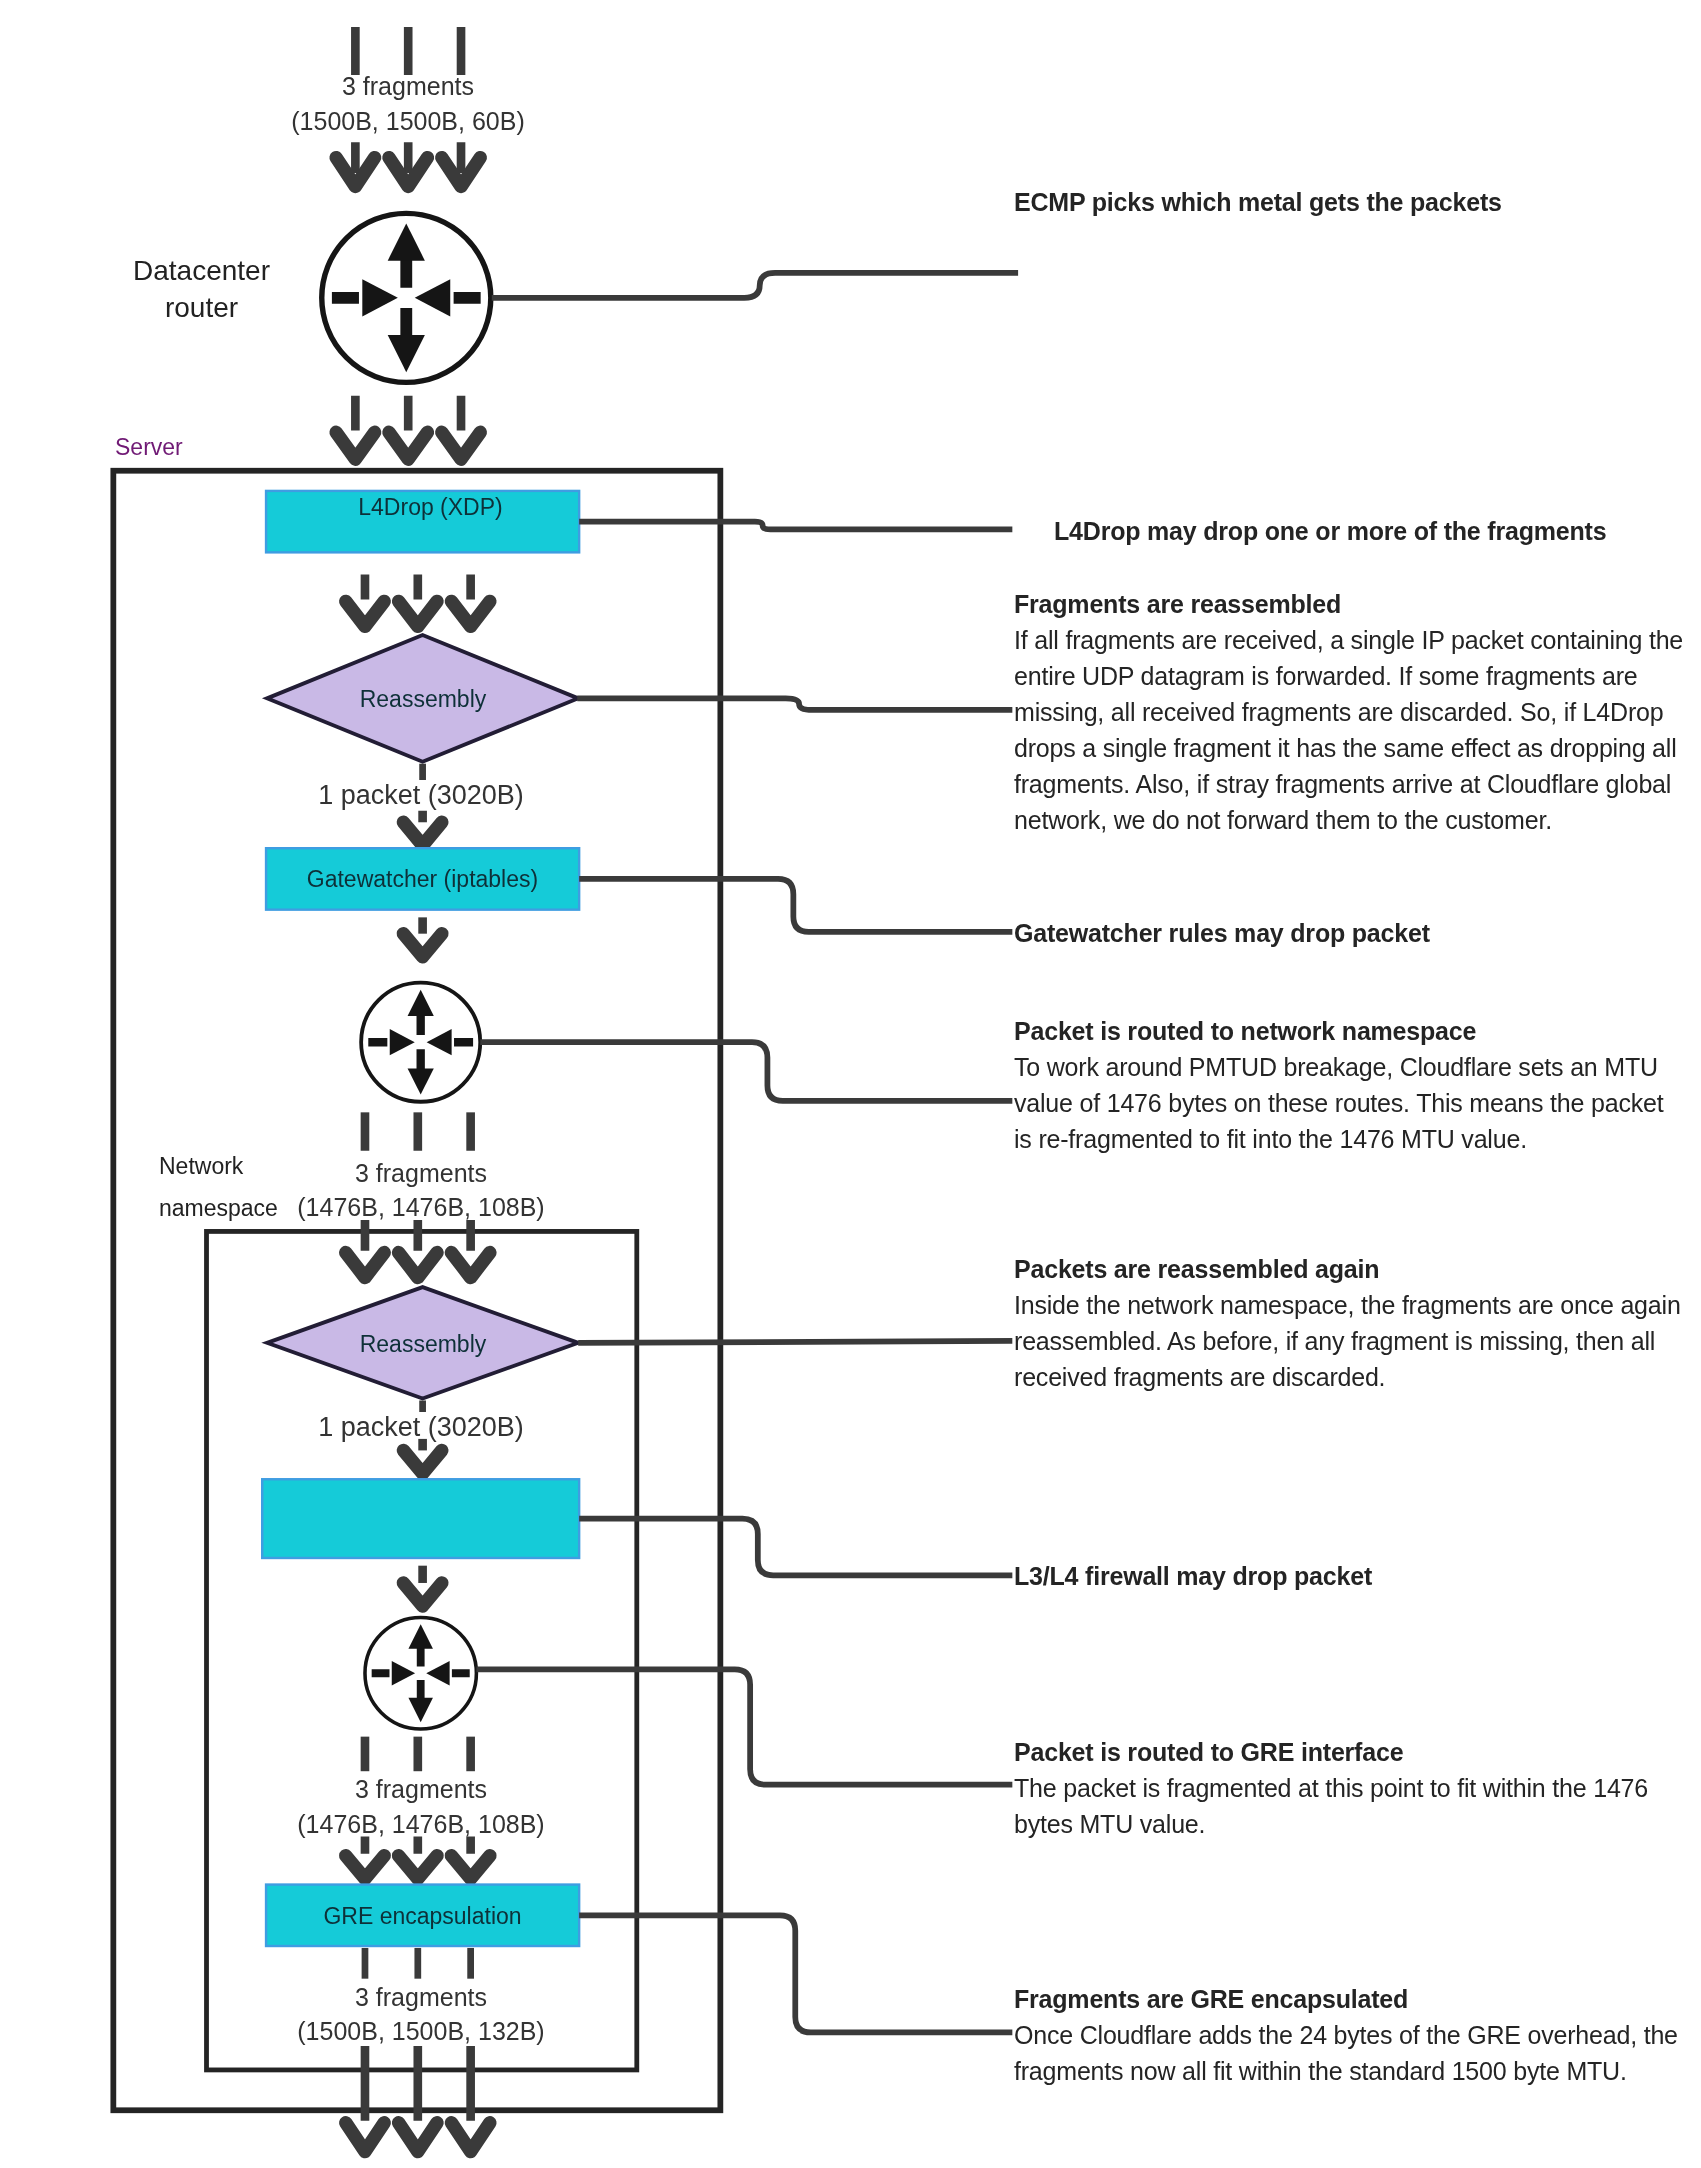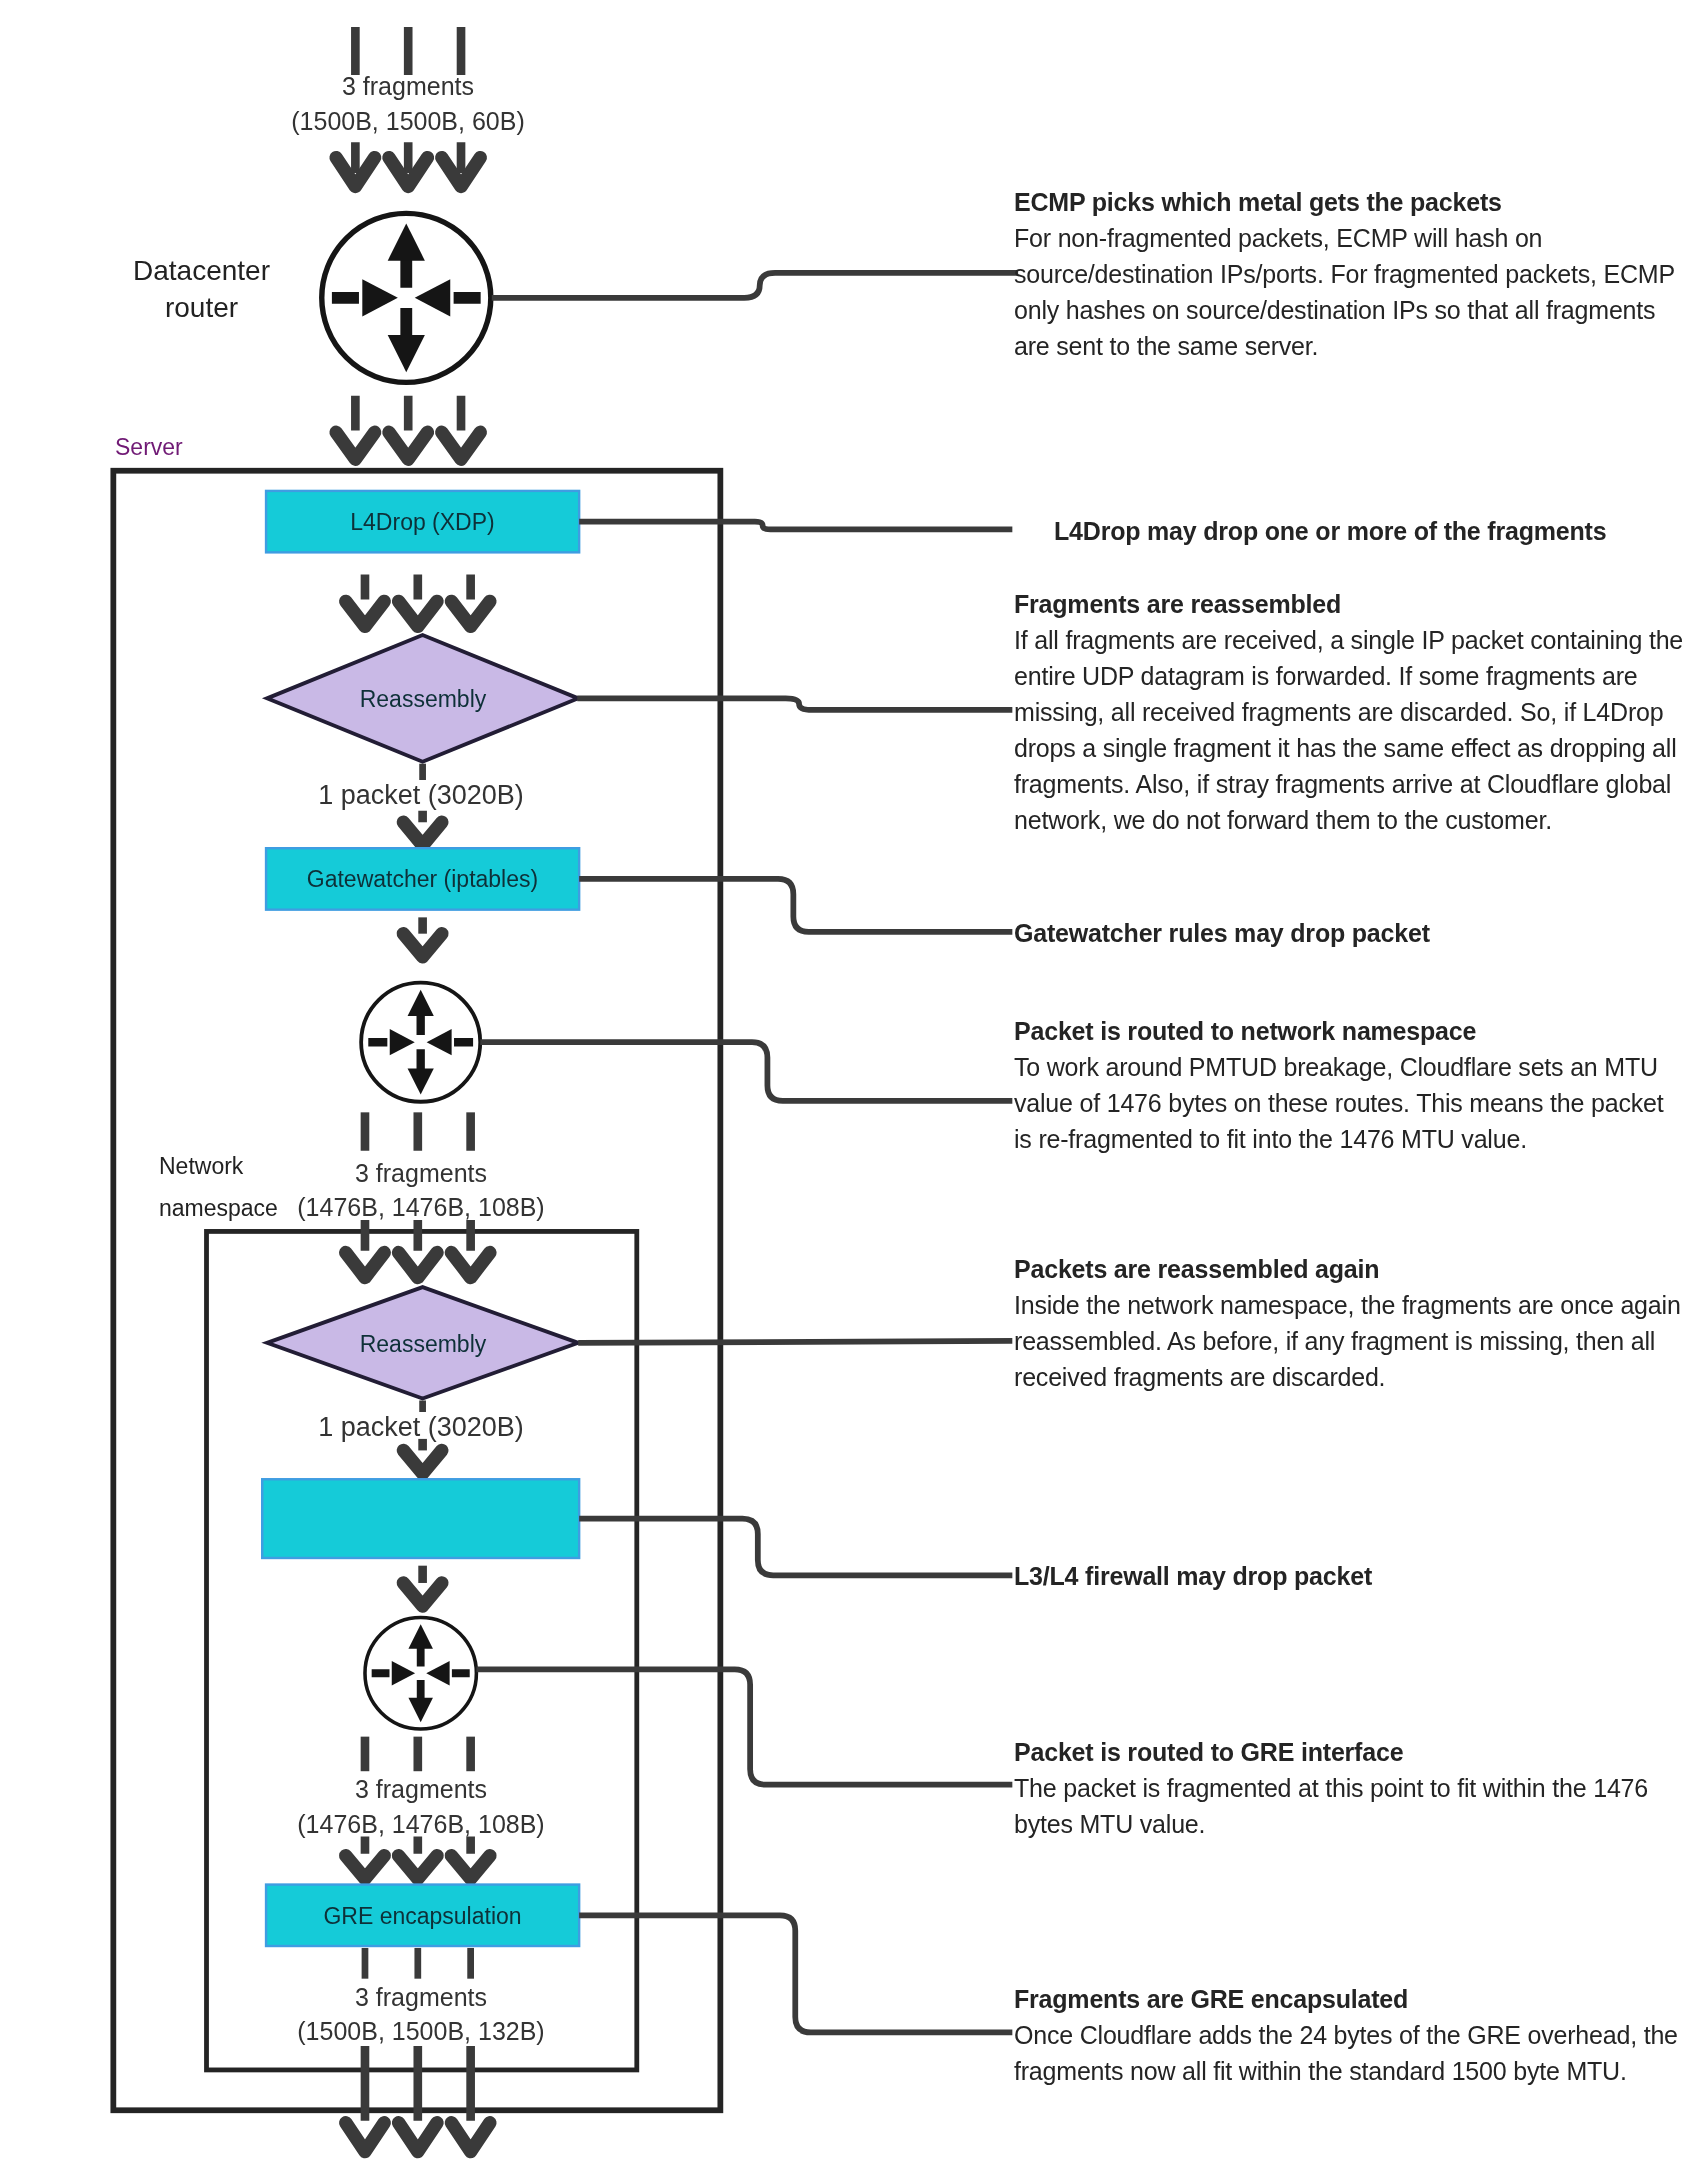--- a/index.html
+++ b/index.html
@@ -181,29 +181,28 @@
 <div class="pkt" style="left:168px;top:107px;">(1500B, 1500B, 60B)</div>
 <div class="pkt big" style="left:181px;top:780px;">1 packet (3020B)</div>
 <div class="pkt" style="left:181px;top:1159px;">3 fragments</div>
 <div class="pkt" style="left:181px;top:1193px;">(1476B, 1476B, 108B)</div>
 <div class="pkt big" style="left:181px;top:1412px;">1 packet (3020B)</div>
 <div class="pkt" style="left:181px;top:1775px;">3 fragments</div>
 <div class="pkt" style="left:181px;top:1810px;">(1476B, 1476B, 108B)</div>
 <div class="pkt" style="left:181px;top:1983px;">3 fragments</div>
 <div class="pkt" style="left:181px;top:2017px;">(1500B, 1500B, 132B)</div>
 
-<div class="nodelbl" style="left:266px;top:491px;width:313px;height:61px;">L4Drop (XDP)</div>
+<div class="nodelbl" style="left:266px;top:476px;width:313px;height:61px;padding-left:8px;">L4Drop (XDP)</div>
 <div class="nodelbl" style="left:279px;top:681px;width:288px;height:35px;">Reassembly</div>
 <div class="nodelbl" style="left:266px;top:848px;width:313px;height:61px;">Gatewatcher (iptables)</div>
 <div class="nodelbl" style="left:279px;top:1326px;width:288px;height:35px;">Reassembly</div>
 <div class="nodelbl" style="left:266px;top:1885px;width:313px;height:61px;">GRE encapsulation</div>
 
 <div class="ann" style="top:184px;">
   <div class="ann-title">ECMP picks which metal gets the packets</div>
-  <div class="ann-body">For non-fragmented packets, ECMP will hash on source/destination IPs/ports. For fragmented packets, ECMP only hashes on source/destination IPs so that all fragments are sent to the same server.</div>
 </div>
 <div class="ann" style="top:513px;margin-left:40px;">
   <div class="ann-title">L4Drop may drop one or more of the fragments</div>
 </div>
 <div class="ann" style="top:586px;">
   <div class="ann-title">Fragments are reassembled</div>
   <div class="ann-body">If all fragments are received, a single IP packet containing the entire UDP datagram is forwarded. If some fragments are missing, all received fragments are discarded. So, if L4Drop drops a single fragment it has the same effect as dropping all fragments. Also, if stray fragments arrive at Cloudflare global network, we do not forward them to the customer.</div>
 </div>
 <div class="ann" style="top:915px;">
   <div class="ann-title">Gatewatcher rules may drop packet</div>

